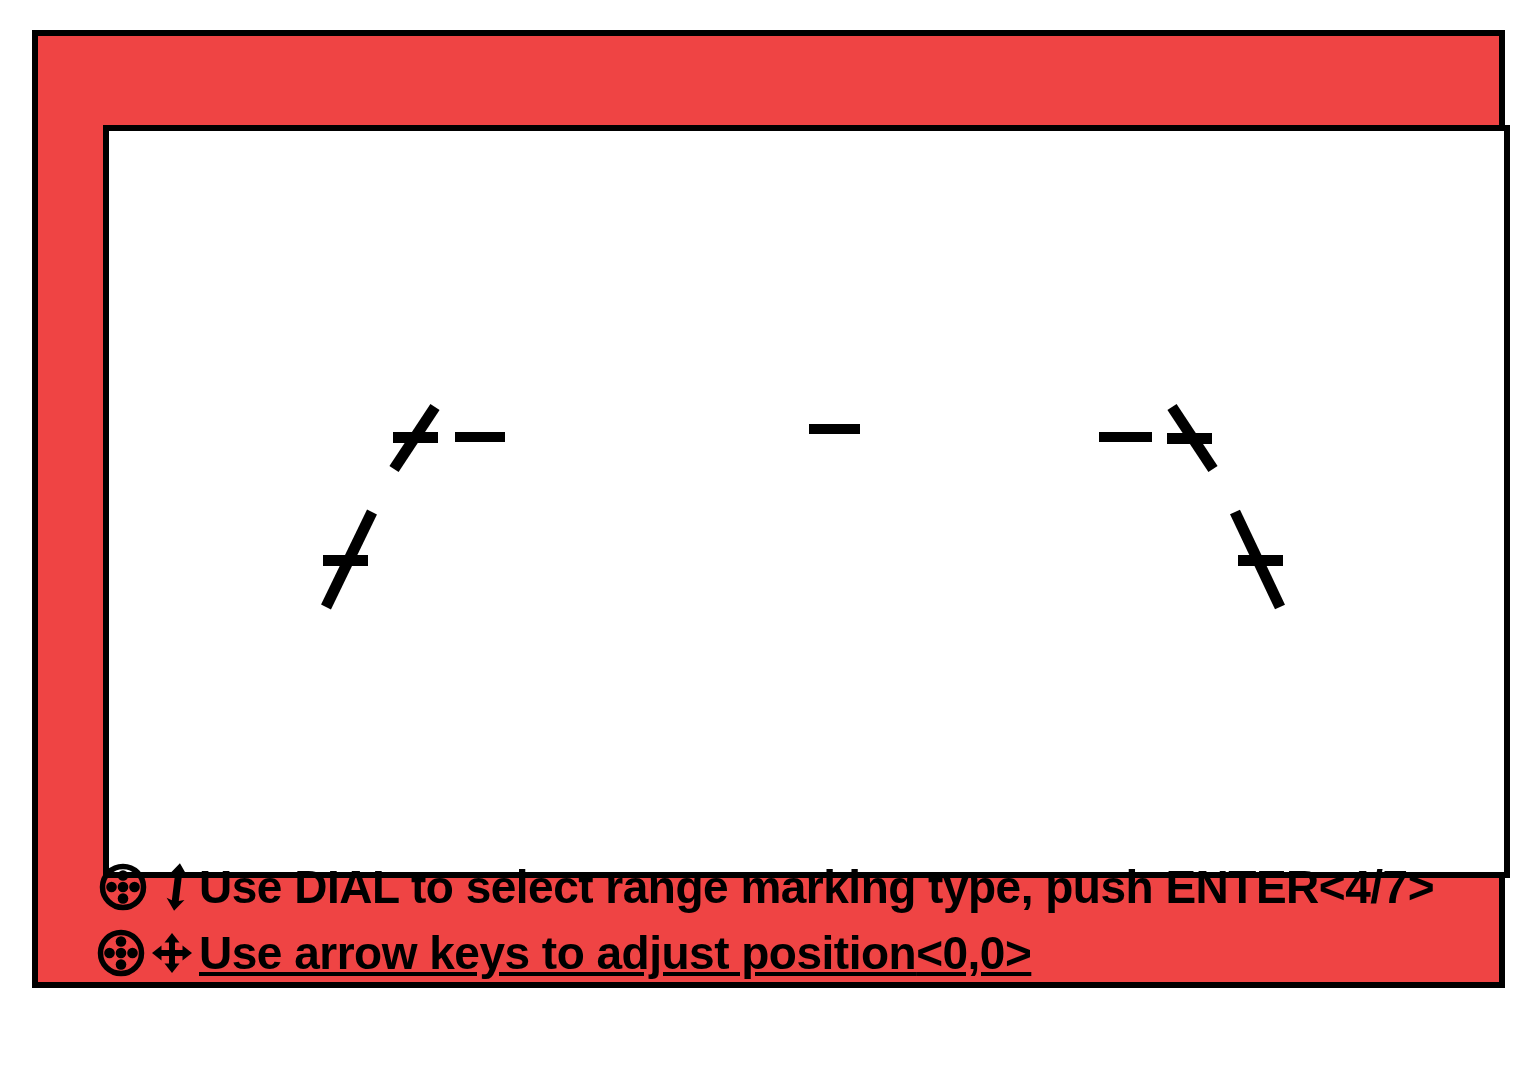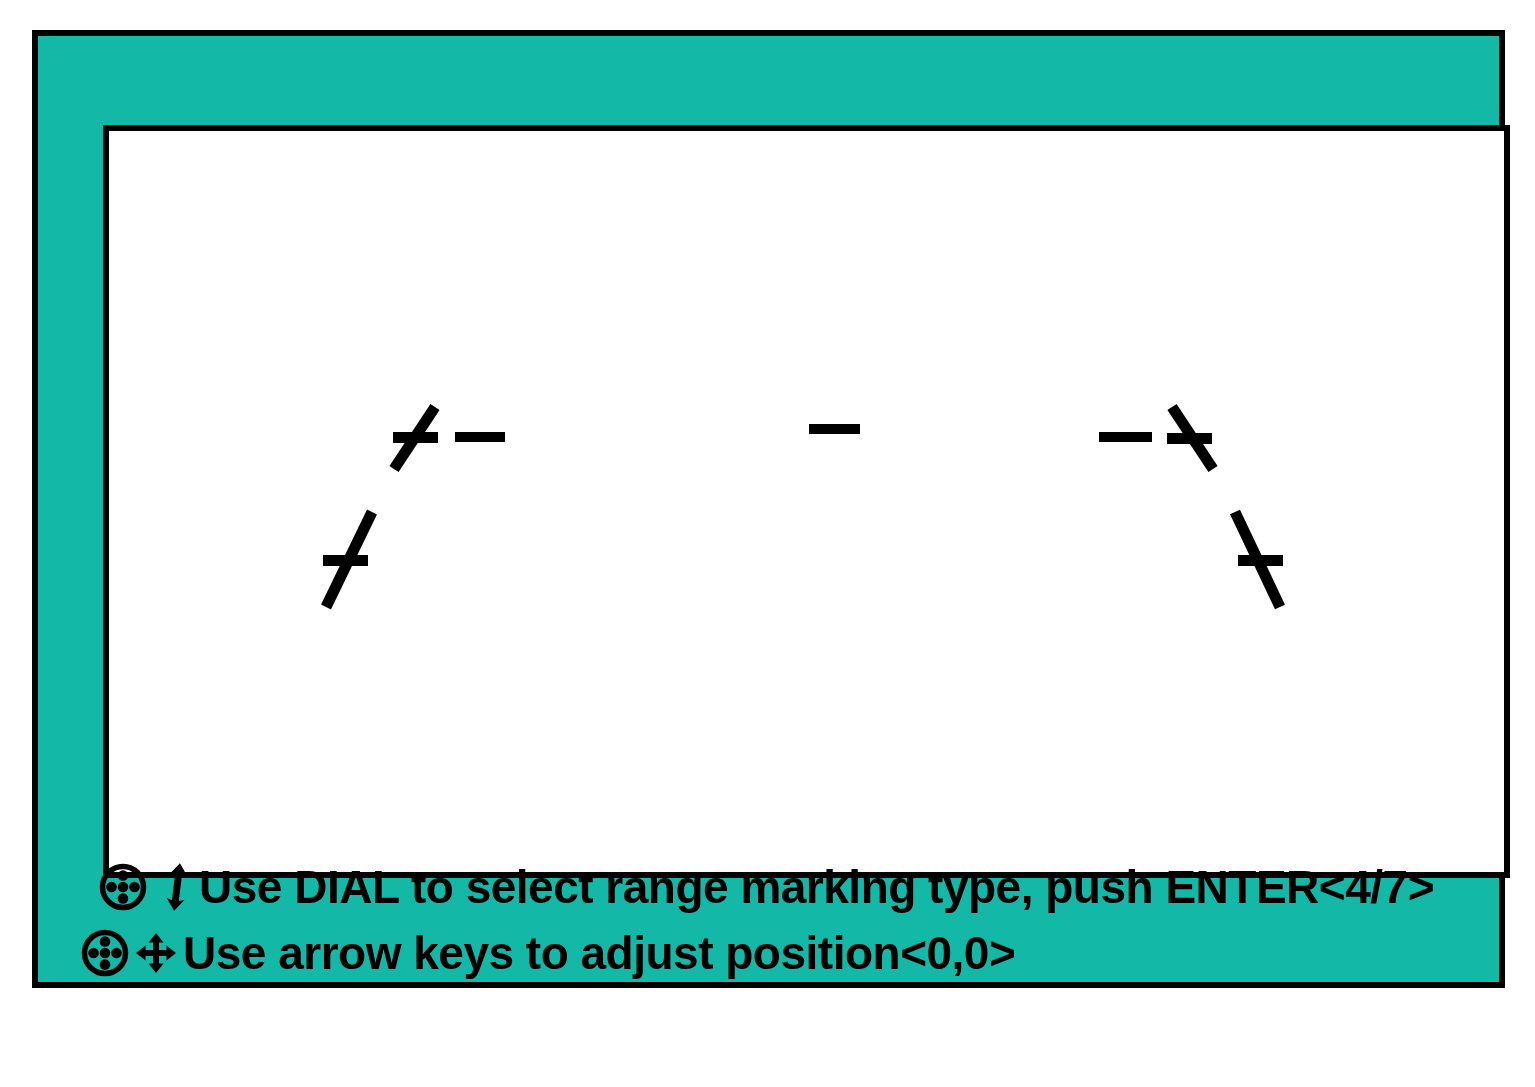--- a/index.html
+++ b/index.html
@@ -16,21 +16,21 @@
     overflow: hidden;
   }
   .outer-frame {
     position: absolute;
     left: 32px;
     top: 30px;
     width: 1473px;
     height: 958px;
     border: 6px solid #000000;
     box-sizing: border-box;
-    background: #14b8a6;
+    background: #ef4444;
   }
   .display-area {
     position: absolute;
     left: 65px;
     top: 89px;
     width: 1407px;
     height: 753px;
     border: 6px solid #000000;
     box-sizing: border-box;
     background: #ffffff;
@@ -107,21 +107,21 @@
         <circle cx="35.5" cy="24" r="5.3" fill="#000"></circle>
       </svg>
       <svg class="icon dial-rotate-icon" width="26" height="50" viewBox="0 0 26 50" xmlns="http://www.w3.org/2000/svg">
         <g transform="rotate(7 13 25)">
           <path fill="#000" d="M13 1 L22 13 L16.5 11.2 L16.5 38.8 L22 37 L13 49 L4 37 L9.5 38.8 L9.5 11.2 L4 13 Z"></path>
         </g>
       </svg>
       <span class="prompt-text">Use DIAL to select range marking type, push ENTER</span><span class="prompt-text">&lt;4/7&gt;</span>
     </div>
 
-    <div class="prompt-row prompt-row-2" style="left:43px; top:889px;">
+    <div class="prompt-row prompt-row-2" style="left:59px; top:889px;text-decoration:underline;">
       <svg class="icon keypad-icon" width="48" height="48" viewBox="0 0 48 48" xmlns="http://www.w3.org/2000/svg">
         <circle cx="24" cy="24" r="20.5" fill="none" stroke="#000" stroke-width="5.5"></circle>
         <circle cx="24" cy="24" r="5.3" fill="#000"></circle>
         <circle cx="24" cy="12.5" r="5.3" fill="#000"></circle>
         <circle cx="24" cy="35.5" r="5.3" fill="#000"></circle>
         <circle cx="12.5" cy="24" r="5.3" fill="#000"></circle>
         <circle cx="35.5" cy="24" r="5.3" fill="#000"></circle>
       </svg>
       <svg class="icon arrow-keys-icon" width="40" height="40" viewBox="0 0 40 40" xmlns="http://www.w3.org/2000/svg">
         <rect x="17" y="7" width="6" height="26" fill="#000"></rect>

